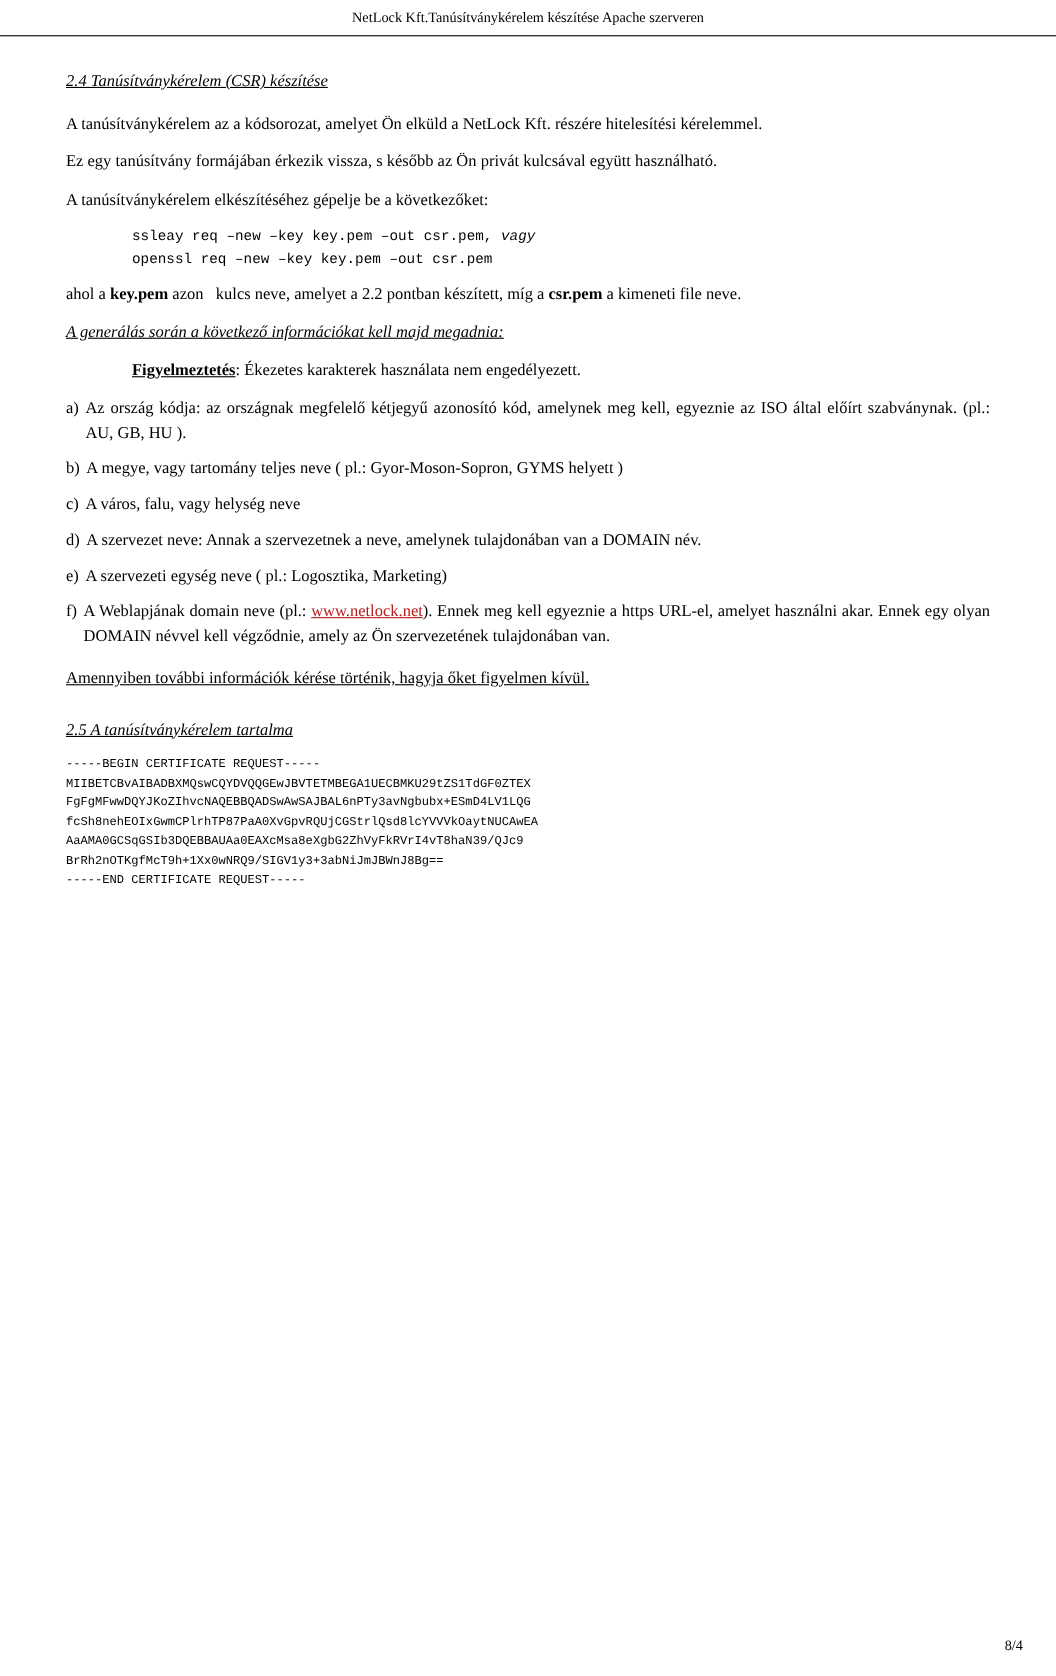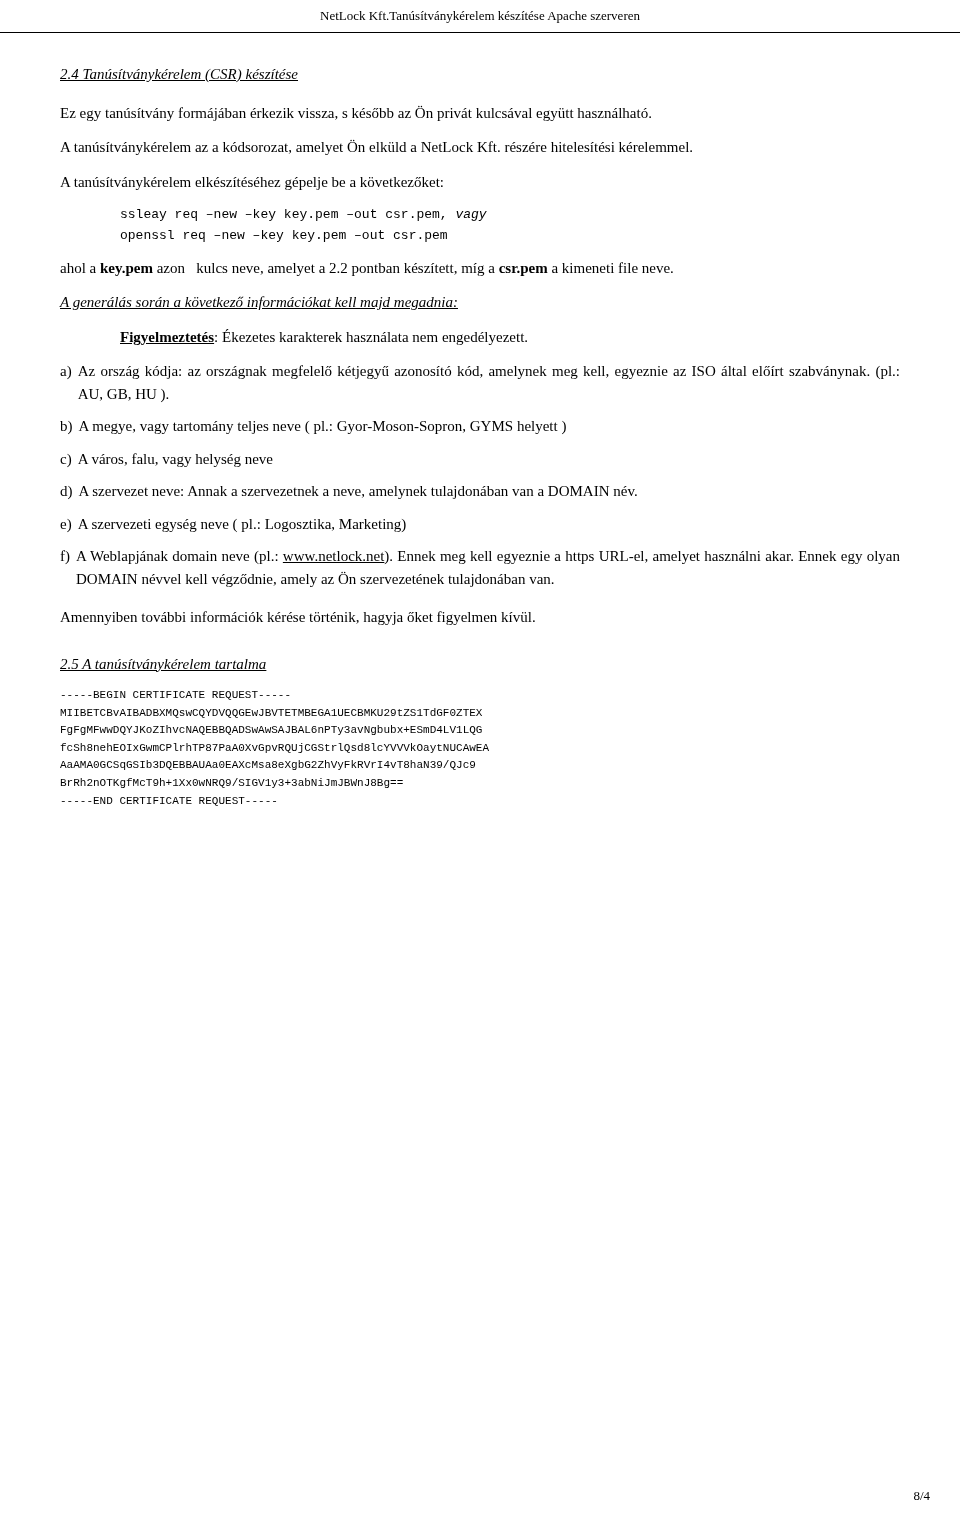--- a/index.html
+++ b/index.html
@@ -58,37 +58,37 @@
       margin: 12px 0;
       line-height: 1.6;
     }
     .footer {
       position: absolute;
       bottom: 20px;
       right: 30px;
       font-size: 13px;
       text-align: right;
     }
-    a { color: #000000; }
+    a { color: #b91c1c; }
   </style>
 </head>
 <body>
 
 <div class="header">
   <span>NetLock Kft.</span>
   <span>Tanúsítványkérelem készítése Apache szerveren</span>
 </div>
 
 <div class="content">
 
   <h2>2.4 Tanúsítványkérelem (CSR) készítése</h2>
 
+  <p>A tanúsítványkérelem az a kódsorozat, amelyet Ön elküld a NetLock Kft. részére hitelesítési kérelemmel.</p>
+
   <p>Ez egy tanúsítvány formájában érkezik vissza, s később az Ön privát kulcsával együtt használható.</p>
-
-  <p>A tanúsítványkérelem az a kódsorozat, amelyet Ön elküld a NetLock Kft. részére hitelesítési kérelemmel.</p>
 
   <p>
     <span>A tanúsítványkérelem elkészítéséhez gépelje be a következőket:</span>
   </p>
 
   <div class="code-block indented">
     <div>
       <span>ssleay req –new –key key.pem –out csr.pem, <em>vagy</em></span>
     </div>
     <div>
@@ -135,21 +135,21 @@
       <span>A szervezeti egység neve ( pl.: Logosztika, Marketing)</span>
     </div>
 
     <div class="list-item">
       <span class="list-item-label">f)</span>
       <span>A Weblapjának domain neve (pl.: <a href="#">www.netlock.net</a>). Ennek meg kell egyeznie a https URL-el, amelyet használni akar. Ennek egy olyan DOMAIN névvel kell végződnie, amely az Ön szervezetének tulajdonában van.</span>
     </div>
 
   </div>
 
-  <p style="margin-top:16px;">
+  <p style="margin-top:16px;text-decoration:underline;">
     <span>Amennyiben további információk kérése történik, hagyja őket figyelmen kívül.</span>
   </p>
 
   <p style="margin-top:24px;">
     <em><u>2.5 A tanúsítványkérelem tartalma</u></em>
   </p>
 
 
   <div class="cert-block">
     <div>-----BEGIN CERTIFICATE REQUEST-----</div>

